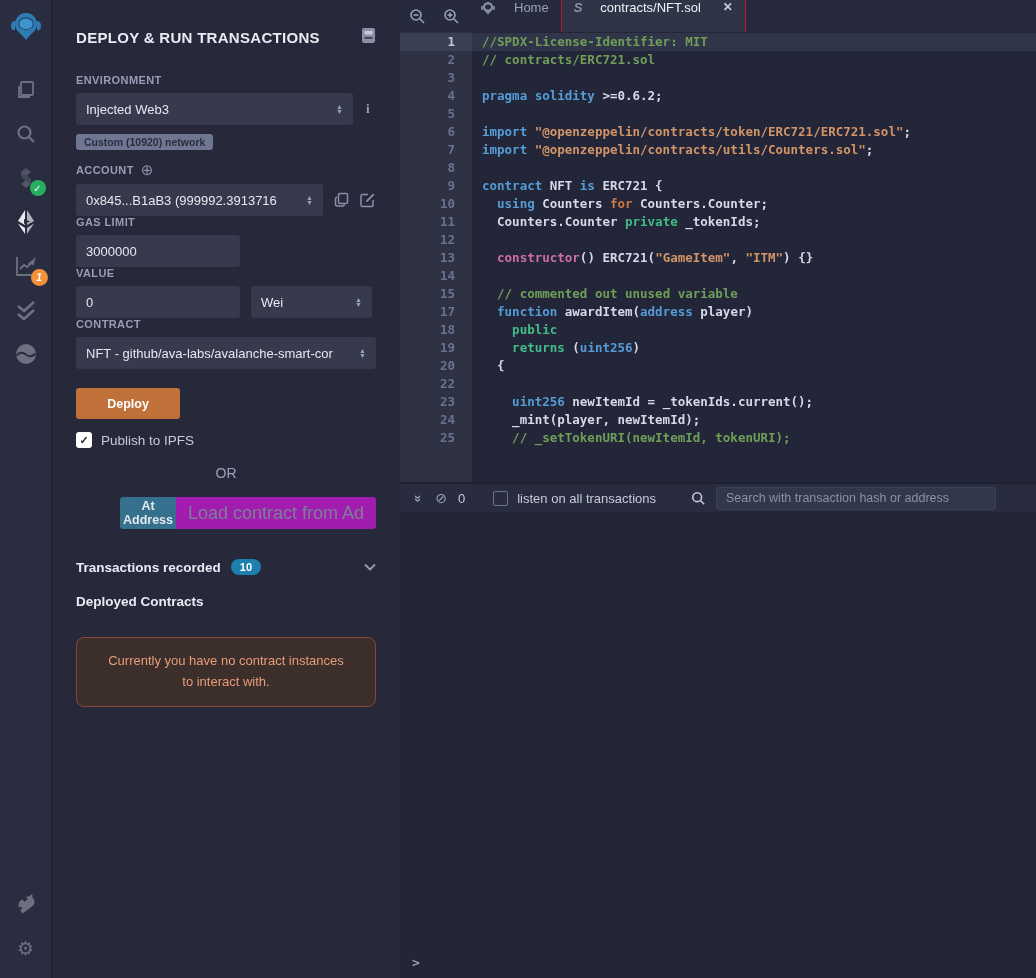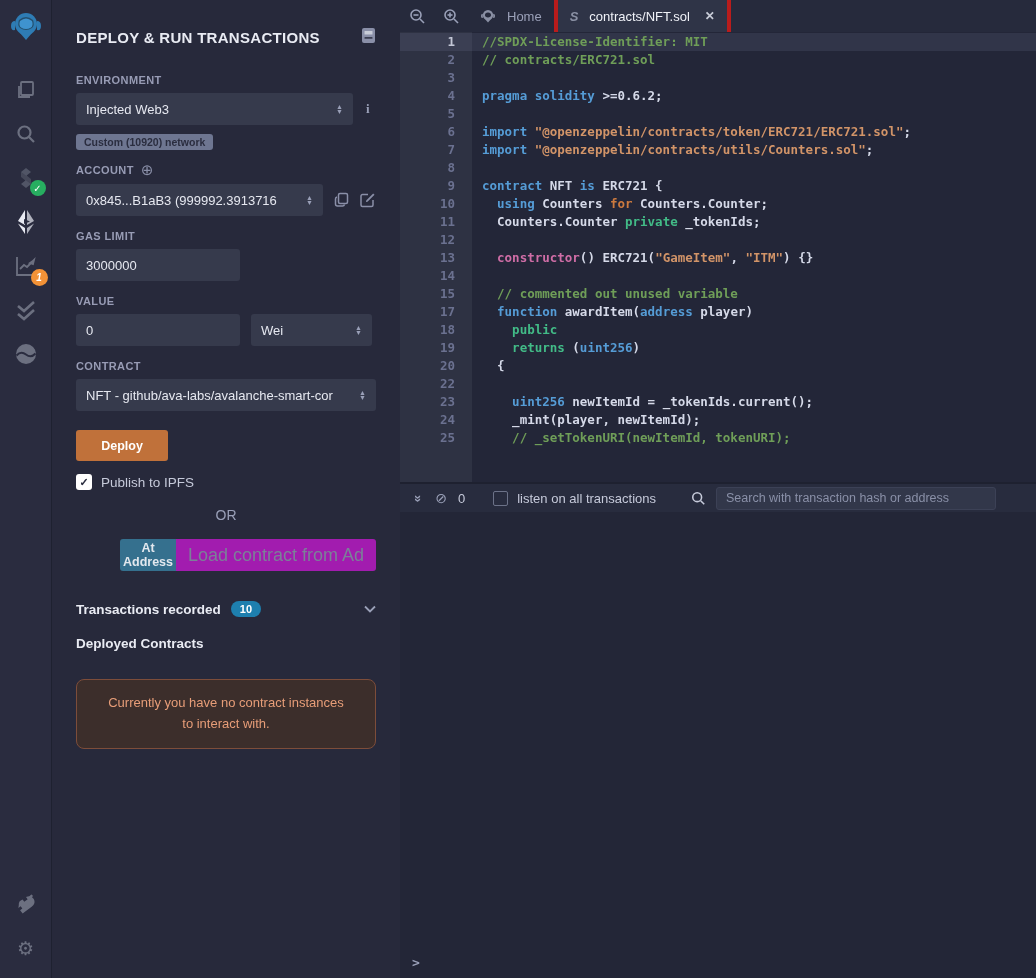--- a/index.html
+++ b/index.html
@@ -38,27 +38,27 @@
     font-family:"Liberation Serif", serif; cursor:pointer; }
   .net-badge { display:inline-block; margin-top:9px; background:#6e7691; color:#2a2d3f;
     font-size:10.5px; font-weight:700; padding:2px 8px; border-radius:3px; }
   .acct-label-row { margin-top:12px; display:flex; align-items:center; gap:7px; }
   .plus-circle { color:#8a8fa8; font-size:15px; cursor:pointer; line-height:1; }
   .acct-row { display:flex; align-items:center; }
   .acct-select { width:248px; overflow:hidden; }
   .acct-select .val { white-space:nowrap; overflow:hidden; }
   .mini-icon { margin-left:11px; margin-top:7px; cursor:pointer; display:flex; }
   .gas-input { width:164px; }
-  .mt-sec { margin-top:14px; }
+  .mt-sec { }
   .value-row { display:flex; }
   .value-input { width:164px; }
   .wei-select { width:121px; margin-left:11px; }
   .contract-select { width:300px; }
   .contract-select .val { white-space:nowrap; overflow:hidden; }
-  .deploy-btn { margin-top:19px; width:92px; height:31px; background:#c0713a; border:none; border-radius:3px;
+  .deploy-btn { margin-top:19px; width:104px; height:31px; background:#c0713a; border:none; border-radius:3px;
     color:#fff; font-size:12.5px; font-weight:700; cursor:pointer; font-family:"Liberation Sans",sans-serif; }
   .pub-row { margin-top:13px; display:flex; align-items:center; gap:9px; }
   .cbx-checked { width:16px; height:16px; background:#fff; border-radius:3px; color:#2a2d3f;
     font-size:11px; font-weight:700; display:flex; align-items:center; justify-content:center; cursor:pointer; }
   .pub-label { font-size:13.5px; color:#c6cada; }
   .or-row { margin-top:17px; text-align:center; font-size:14px; color:#9aa0b8; }
   .ataddr-row { margin-top:16px; display:flex;padding-left:44px; }
   .ataddr-btn { width:100px; height:32px; background:#35708e; border:none; border-radius:3px 0 0 3px;
     color:#e3e8ee; font-size:12.5px; font-weight:700; cursor:pointer; font-family:"Liberation Sans",sans-serif; }
   .ataddr-input { width:200px; height:32px; background:#a21caf; border:none; border-radius:0 3px 3px 0;
@@ -70,22 +70,22 @@
     padding:2px 9px; border-radius:9px; }
   .chev-down { margin-left:auto; display:flex; }
   .depcon-label { margin-top:19px; font-size:13.5px; font-weight:700; color:#e9ebf3; }
   .warn-box { margin-top:28px; background:#3c2e2b; border:1px solid #7d4d3a; border-radius:8px;
     padding:13px 26px; text-align:center; font-size:13px; line-height:1.6; color:#e79d78; }
 
   
   .mainarea { flex:1; display:flex; flex-direction:column; background:#222636; min-width:0; }
   .tabbar { height:32px; background:#262a3c; display:flex; align-items:stretch; flex:none; }
   .zoom-btn { width:34px; display:flex; align-items:center; justify-content:center; cursor:pointer; }
-  .tab { display:flex; align-items:center; gap:11px; padding:0 12px; font-size:13px; color:#9aa0b8;
-    border-right:4px solid #b91c1c; cursor:pointer; }
+  .tab { display:flex; align-items:flex-start; gap:18px; padding:0 12px; font-size:13px; color:#9aa0b8;
+    border-right:1px solid #b91c1c; cursor:pointer; }
   .tab:first-of-type { border-left:1px solid #1e2130; }
   .tab.active { background:#2f3447; color:#f0f2f8; }
   .tab .sol-glyph { font-weight:700; font-size:13px; color:#8a90a4; font-style:italic; }
   .tab .close-x { margin-left:4px; font-size:12px; color:#c8ccd8; font-weight:700; cursor:pointer; }
 
   .editor { position:relative; flex:1; overflow:hidden; background:#232638; }
   .gutter-strip { position:absolute; left:0; top:0; bottom:0; width:72px; background:#2e3243; }
   .code-lines { position:relative; padding-top:1px; font-family:"DejaVu Sans Mono","Liberation Mono",monospace;
     font-size:12.5px; font-weight:600; }
   .code-row { display:flex; height:18px; line-height:18px; white-space:pre; }

